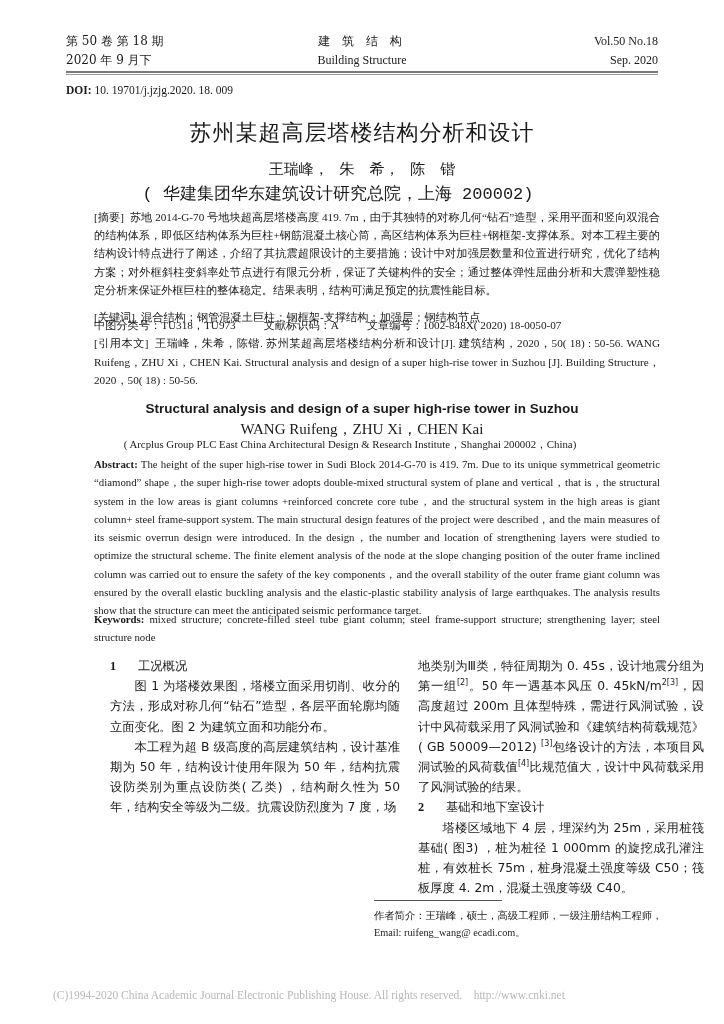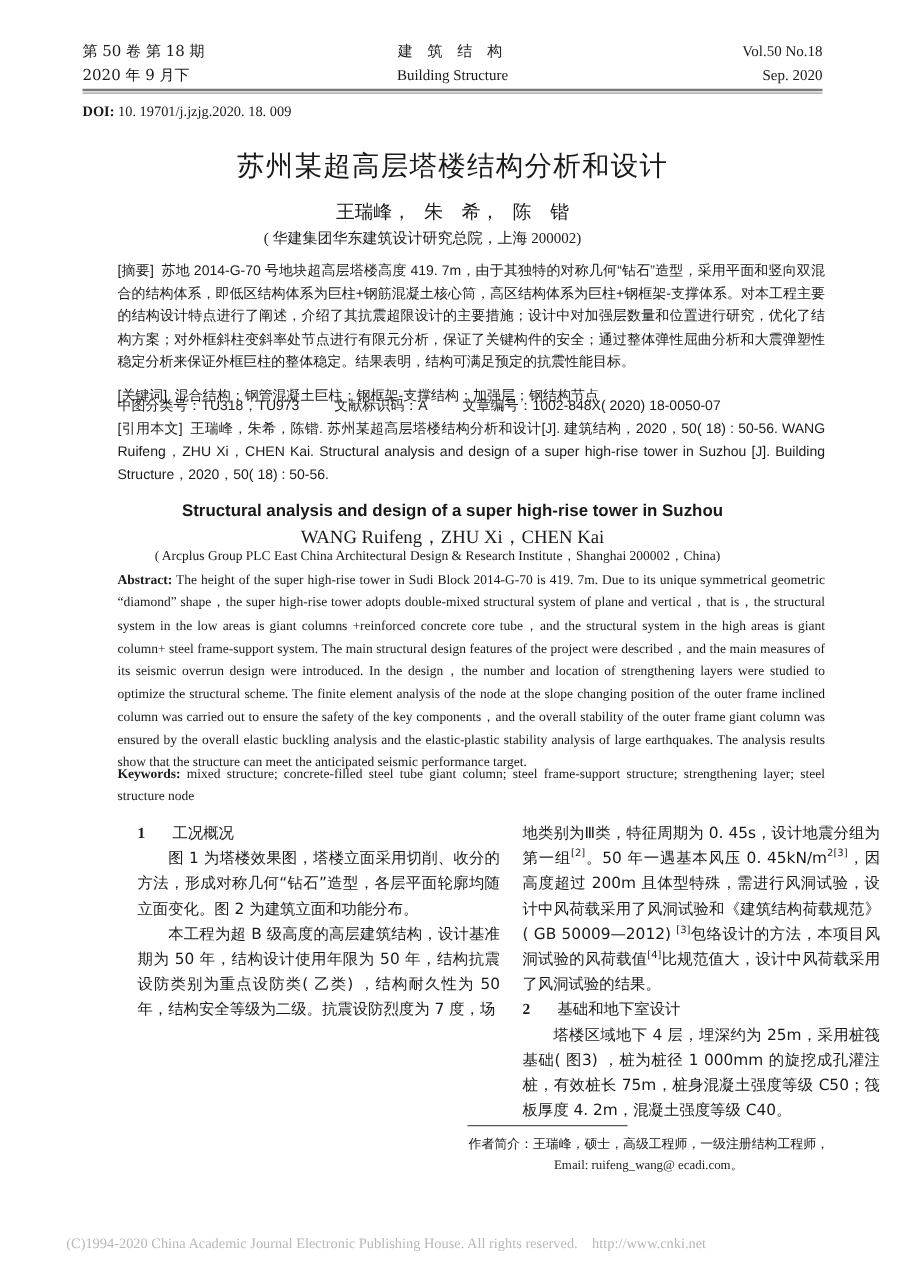--- a/index.html
+++ b/index.html
@@ -1,34 +1,34 @@
 <!DOCTYPE html>
 <html><head>
 <meta charset="utf-8">
 <style>
   html, body { margin: 0; padding: 0; background: #ffffff; }
   body { width: 724px; height: 1024px; position: relative; overflow: hidden;
          font-family: "DejaVu Serif", "Liberation Serif", serif; color: #1a1a1a; }
-  .abs { position: absolute; text-align: center; }
+  .abs { position: absolute; }
   .hdr { font-size: 12px; line-height: 16px; }
   .hdr-l { left: 66px; }
   .hdr-c { left: 0; width: 724px; text-align: center; }
   .hdr-r { right: 66px; text-align: right; font-family: "Liberation Serif", serif; }
   .rule1 { left: 66px; width: 592px; top: 71px; height: 0; border-top: 2px solid #7a7a7a; }
   .rule2 { left: 66px; width: 592px; top: 74px; height: 0; border-top: 1px solid #9a9a9a; }
   .doi { left: 66px; top: 84px; font-size: 11.5px; font-family: "Liberation Serif", serif; }
   .doi b { font-weight: bold; }
   .title { left: 0; width: 724px; top: 118px; text-align: center; font-size: 22px; letter-spacing: 1px;
            font-family: "DejaVu Sans", sans-serif; }
   .authors { left: 0; width: 724px; top: 160px; text-align: center; font-size: 15px;
              font-family: "DejaVu Sans", sans-serif; word-spacing: 6px; }
-  .affil { left: 0; width: 676px; top: 182px; text-align: center; font-size: 12px;
-           font-family: Liberation Serif, serif; }
+  .affil { left: 0; width: 676px; top: 182px; text-align: center; font-size: 17px;
+           font-family: Liberation Mono, monospace; }
   .zh-block { left: 94px; width: 566px; font-size: 11.2px; line-height: 18.2px;
-              font-family: Liberation Sans, sans-serif; text-align: justify; }
+              font-family: Liberation Serif, serif; text-align: justify; }
   .zh-block .lbl { margin-right: 6px; }
   .meta-line span { margin-right: 28px; }
   .en-title { left: 0; width: 724px; top: 401px; text-align: center; font-size: 13.5px;
               font-weight: bold; font-family: Liberation Sans, sans-serif; }
   .en-auth { left: 0; width: 724px; top: 420px; text-align: center; font-size: 15px;
              font-family: "Liberation Serif", serif; }
   .en-affil { left: 0; width: 700px; top: 438px; text-align: center; font-size: 10.8px;
               font-family: "Liberation Serif", serif; }
   .en-block { left: 94px; width: 566px; font-size: 10.8px; line-height: 18.3px;
               font-family: "Liberation Serif", serif; text-align: justify; }

